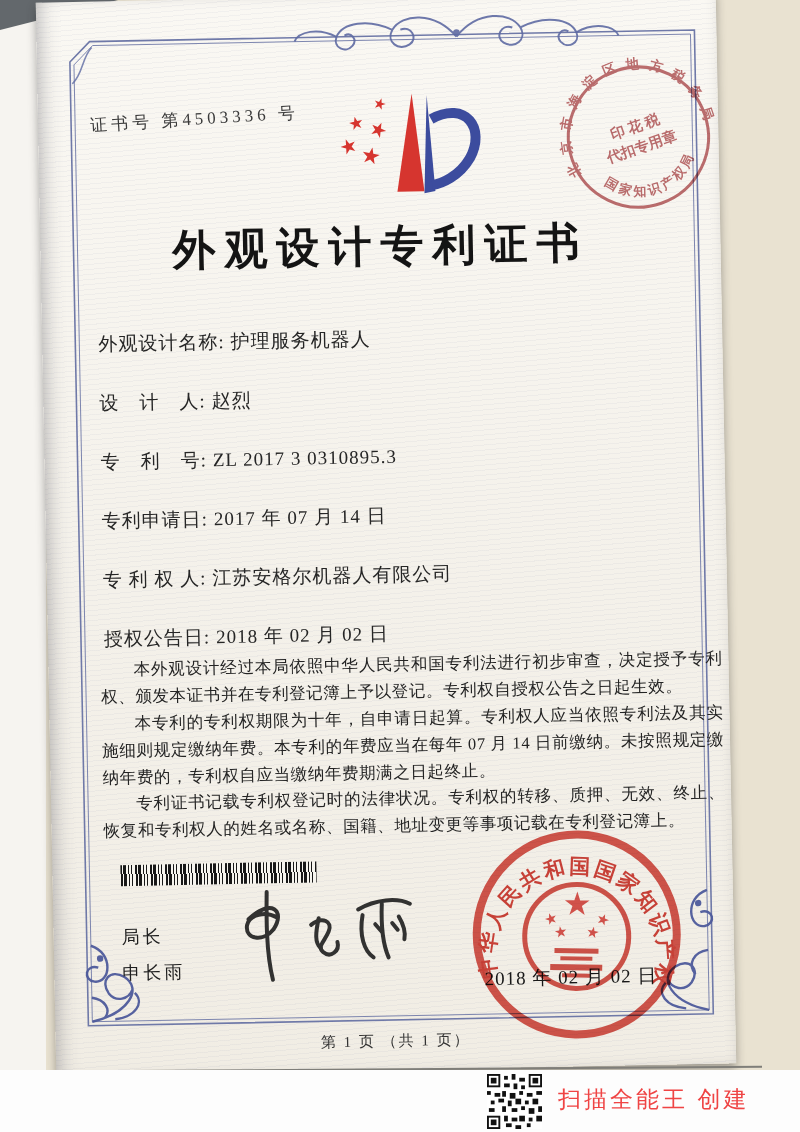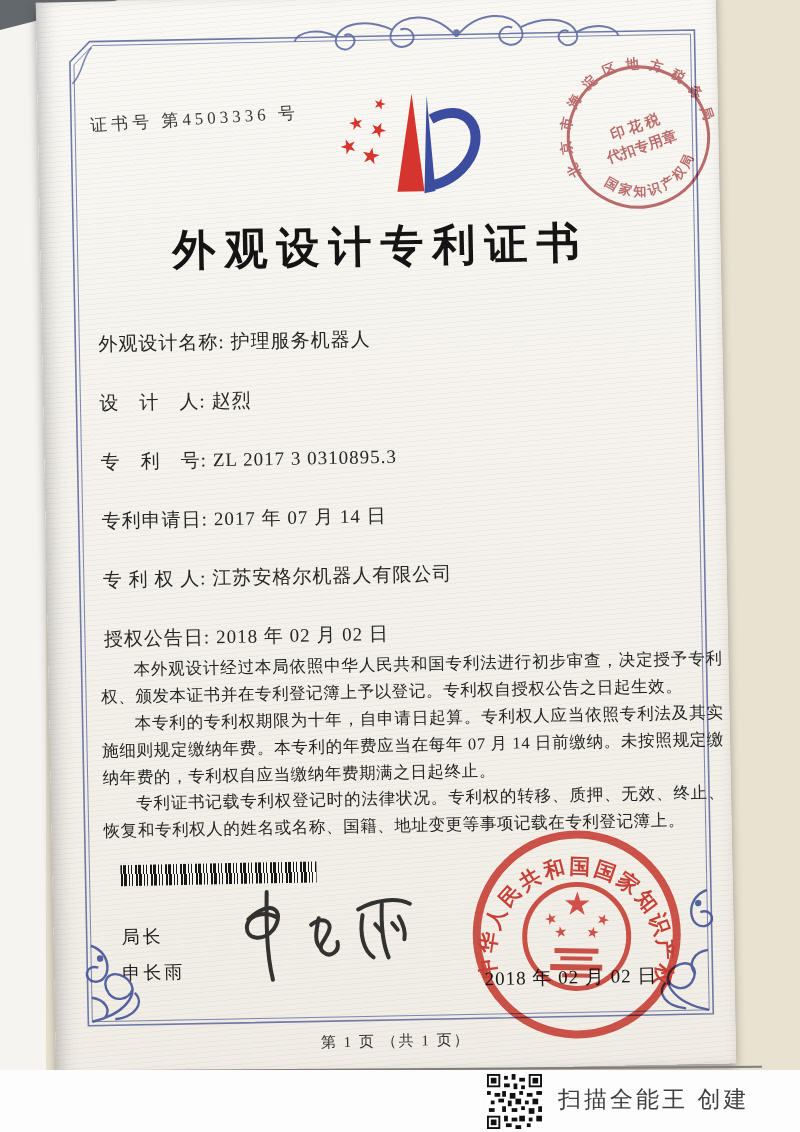--- a/index.html
+++ b/index.html
@@ -75,21 +75,21 @@
   .page-edge-line{
     position:absolute;left:86px;top:1068px;width:676px;height:2px;
     background:#7f7e79;z-index:3;transform:rotate(-.4deg);
   }
   .scan-strip{
     position:absolute;left:0;top:1070px;width:800px;height:62px;
     background:#fdfdfd;z-index:5;
   }
   .qr{position:absolute;left:487px;top:4px;width:55px;height:55px;}
   .watermark{
-    position:absolute;left:558px;top:14px;font-size:23px;color:#404040;
+    position:absolute;left:558px;top:14px;font-size:23px;color:#ef4444;
     letter-spacing:3px;font-family:"Liberation Sans","DejaVu Sans",sans-serif;
     white-space:nowrap;
   }
   svg text{font-family:"Liberation Serif","DejaVu Serif",serif;}
 </style>
 </head>
 <body>
 
 <div class="dark-wedge"></div>
 

